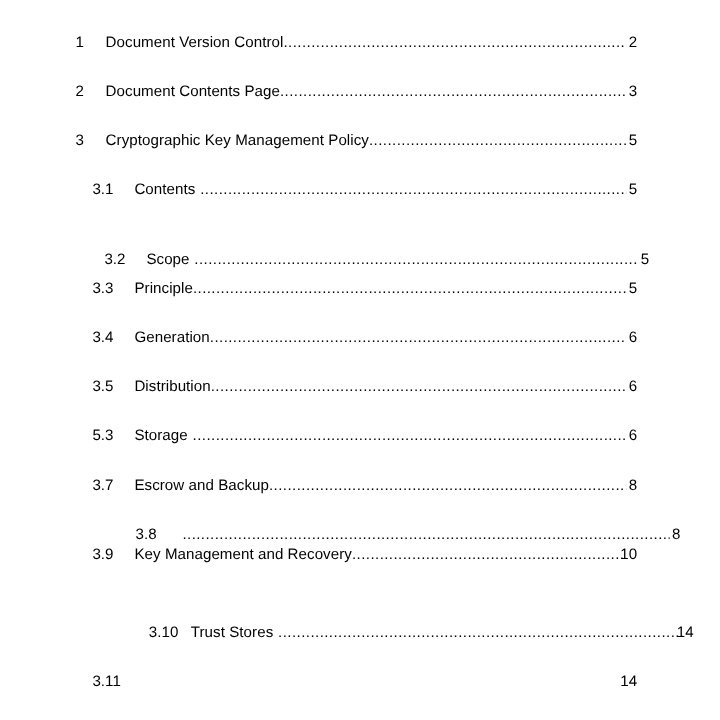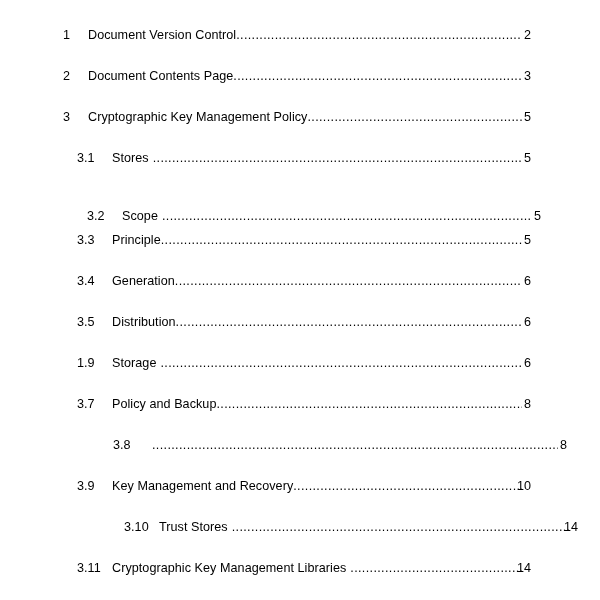--- a/index.html
+++ b/index.html
@@ -126,21 +126,21 @@
         <span class="toc-mid">
           <span class="toc-label">Cryptographic Key Management Policy</span>
           <span class="toc-gap"></span>
           <span class="toc-leader"></span>
         </span>
         <span class="toc-page-num">5</span>
       </div>
       <div class="toc-entry lvl2 spaced" style="top: 150px;">
         <span class="toc-num">3.1</span>
         <span class="toc-mid">
-          <span class="toc-label">Stores</span>
+          <span class="toc-label">Contents</span>
           <span class="toc-gap"></span>
           <span class="toc-leader"></span>
         </span>
         <span class="toc-page-num">5</span>
       </div>
       <div class="toc-entry lvl2 spaced" style="top: 208px; margin-left: 10px;">
         <span class="toc-num">3.2</span>
         <span class="toc-mid">
           <span class="toc-label">Scope</span>
           <span class="toc-gap"></span>
@@ -169,66 +169,61 @@
       <div class="toc-entry lvl2" style="top: 314px;">
         <span class="toc-num">3.5</span>
         <span class="toc-mid">
           <span class="toc-label">Distribution</span>
           <span class="toc-gap"></span>
           <span class="toc-leader"></span>
         </span>
         <span class="toc-page-num">6</span>
       </div>
       <div class="toc-entry lvl2 spaced" style="top: 355px;">
-        <span class="toc-num">1.9</span>
+        <span class="toc-num">5.3</span>
         <span class="toc-mid">
           <span class="toc-label">Storage</span>
           <span class="toc-gap"></span>
           <span class="toc-leader"></span>
         </span>
         <span class="toc-page-num">6</span>
       </div>
       <div class="toc-entry lvl2" style="top: 396px;">
         <span class="toc-num">3.7</span>
         <span class="toc-mid">
-          <span class="toc-label">Policy and Backup</span>
+          <span class="toc-label">Escrow and Backup</span>
           <span class="toc-gap"></span>
           <span class="toc-leader"></span>
         </span>
         <span class="toc-page-num">8</span>
       </div>
       <div class="toc-entry lvl2 spaced" style="top: 437px; margin-left: 36px;">
         <span class="toc-num">3.8</span>
         <span class="toc-mid">
           <span class="toc-gap"></span>
           <span class="toc-leader"></span>
         </span>
         <span class="toc-page-num">8</span>
       </div>
-      <div class="toc-entry lvl2" style="top: 478px; text-decoration: underline;">
+      <div class="toc-entry lvl2" style="top: 454px; text-decoration: underline;">
         <span class="toc-num">3.9</span>
         <span class="toc-mid">
           <span class="toc-label">Key Management and Recovery</span>
           <span class="toc-gap"></span>
           <span class="toc-leader"></span>
         </span>
         <span class="toc-page-num">10</span>
       </div>
       <div class="toc-entry lvl2 spaced" style="top: 519px; margin-left: 47px;">
         <span class="toc-num">3.10</span>
         <span class="toc-mid">
           <span class="toc-label">Trust Stores</span>
           <span class="toc-gap"></span>
           <span class="toc-leader"></span>
         </span>
         <span class="toc-page-num">14</span>
       </div>
       <div class="toc-entry lvl2 spaced" style="top: 560px;">
         <span class="toc-num">3.11</span>
-        <span class="toc-mid">
-          <span class="toc-label">Cryptographic Key Management Libraries</span>
-          <span class="toc-gap"></span>
-          <span class="toc-leader"></span>
-        </span>
         <span class="toc-page-num">14</span>
       </div>
     </div>
 </div>
 
 </body></html>

